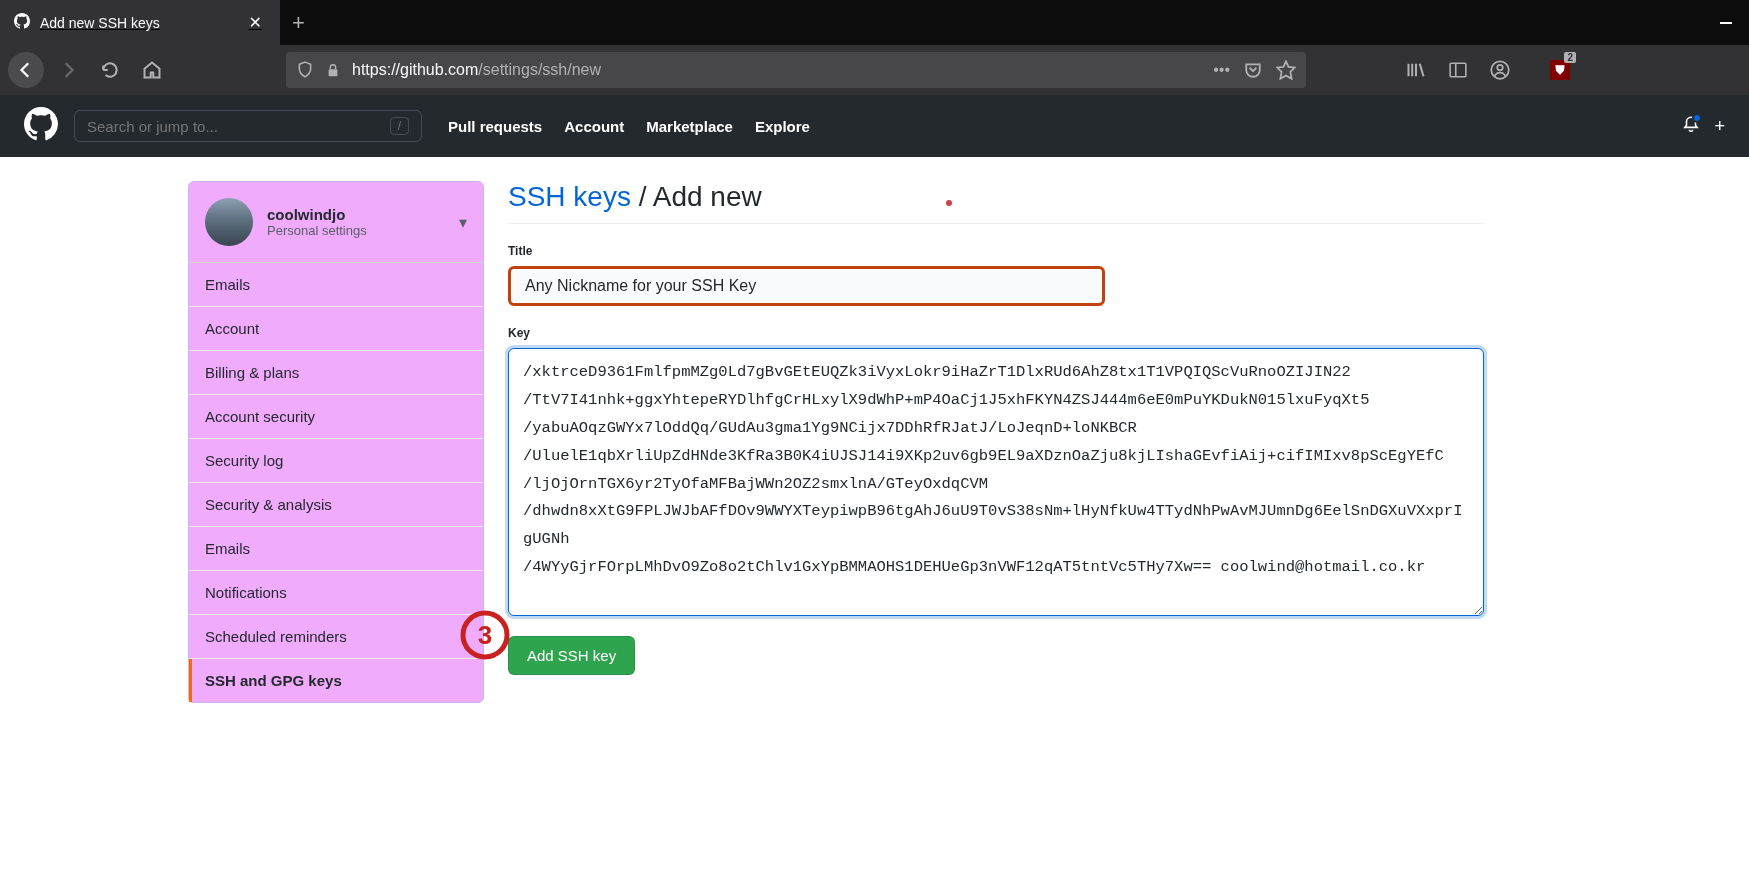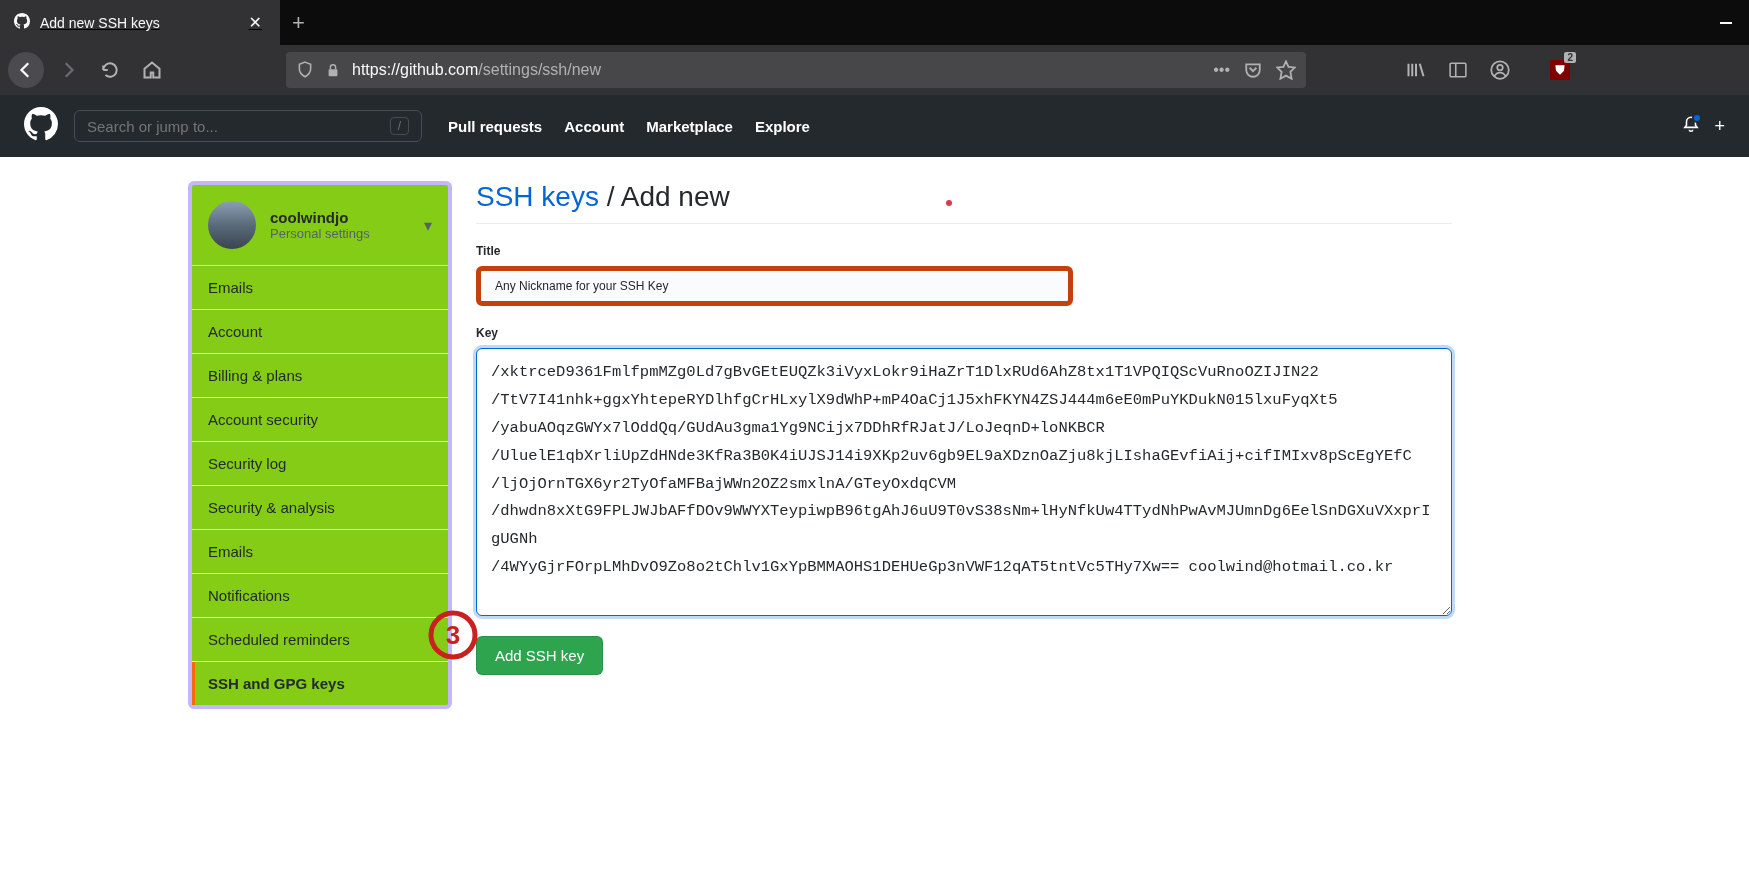--- a/index.html
+++ b/index.html
@@ -37,39 +37,39 @@
     .gh-search-slash { border: 1px solid #444d56; color: #6a737d; padding: 1px 7px; border-radius: 4px; font-size: 12px; }
     .gh-nav { display: flex; gap: 22px; margin-left: 10px; }
     .gh-nav a { color: #fff; text-decoration: none; font-weight: 600; font-size: 15px; }
     .gh-header-right { margin-left: auto; display: flex; gap: 14px; align-items: center; }
     .bell-wrap { position: relative; color: #fff; }
     .bell-dot { position: absolute; top: -2px; right: -2px; width: 10px; height: 10px; background: #0366d6; border-radius: 50%; border: 2px solid #24292e; }
     .plus-caret { color: #fff; font-size: 18px; }
     
     
     .main { display: flex; padding: 24px 0 0 188px; gap: 24px; }
-    .sidebar { width: 264px; border: 4px solid #c4b5fd; border-radius: 6px; background: #84cc16; }
+    .sidebar { width: 296px; border: 1px solid #c4b5fd; border-radius: 6px; background: #f0abfc; }
     .sidebar-header { display: flex; align-items: center; padding: 16px; gap: 14px; border-bottom: 1px solid #d1d5da; cursor: pointer; }
     .avatar { width: 48px; height: 48px; border-radius: 50%; background: linear-gradient(180deg, #8ca0b3 0%, #5a6b7a 50%, #3a4550 100%); }
     .sidebar-user { flex: 1; }
     .sidebar-username { font-weight: 600; font-size: 15px; color: #24292e; }
     .sidebar-subtitle { font-size: 13px; color: #586069; }
     .sidebar-caret { color: #586069; }
     .sidebar-item { display: block; padding: 13px 16px; color: #24292e; font-size: 15px; text-decoration: none; border-bottom: 1px solid #eaecef; cursor: pointer; }
     .sidebar-item:last-child { border-bottom: none; }
     .sidebar-item.active { border-left: 3px solid #f66a0a; padding-left: 13px; font-weight: 600; }
     
     .content { flex: 1; max-width: 1000px; padding-right: 24px; }
     .page-title { font-size: 28px; font-weight: 400; color: #24292e; padding-bottom: 10px; border-bottom: 1px solid #eaecef; margin-bottom: 20px; }
     .page-title .link { color: #0366d6; }
     .page-title .sep { color: #24292e; }
     .red-dot { position: absolute; width: 6px; height: 6px; background: #d73a49; border-radius: 50%; left: 946px; top: 200px; }
     
     .form-label { font-weight: 600; font-size: 12px; color: #24292e; margin-bottom: 8px; display: block; }
-    .form-input { width: 597px; padding: 8px 14px; font-size: 12px; border: 5px solid #c2410c; border-radius: 6px; background: #fafbfc; color: #24292e; margin-bottom: 20px; }
+    .form-input { width: 597px; padding: 8px 14px; font-size: 16px; border: 3px solid #c2410c; border-radius: 6px; background: #fafbfc; color: #24292e; margin-bottom: 20px; }
     .form-textarea { width: 100%; min-height: 268px; padding: 10px 14px; font-size: 15.5px; border: 1px solid #0366d6; border-radius: 6px; background: #fff; color: #24292e; font-family: Liberation Mono, monospace; line-height: 1.8; resize: both; outline: none; box-shadow: 0 0 0 3px rgba(3,102,214,0.25); overflow-y: scroll; }
     .form-textarea-wrap { position: relative; margin-bottom: 16px; }
     
     .annotation { position: absolute; left: -50px; bottom: -42px; width: 54px; height: 54px; pointer-events: none; }
     .btn-primary { background: #2ea44f; color: #fff; border: 1px solid rgba(27,31,35,0.15); padding: 10px 18px; border-radius: 6px; font-size: 15px; font-weight: 500; cursor: pointer; }
   </style>
 </head>
 <body>
 
 <div class="browser-tabs">

